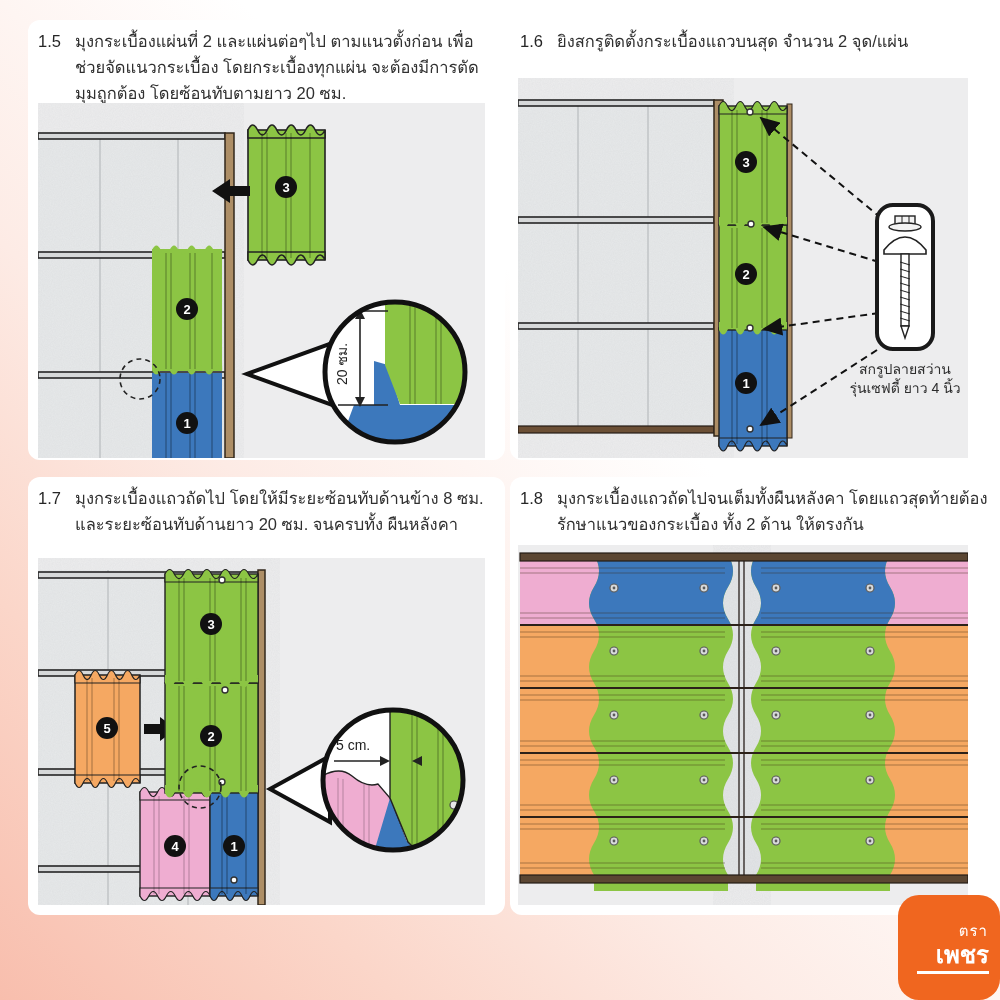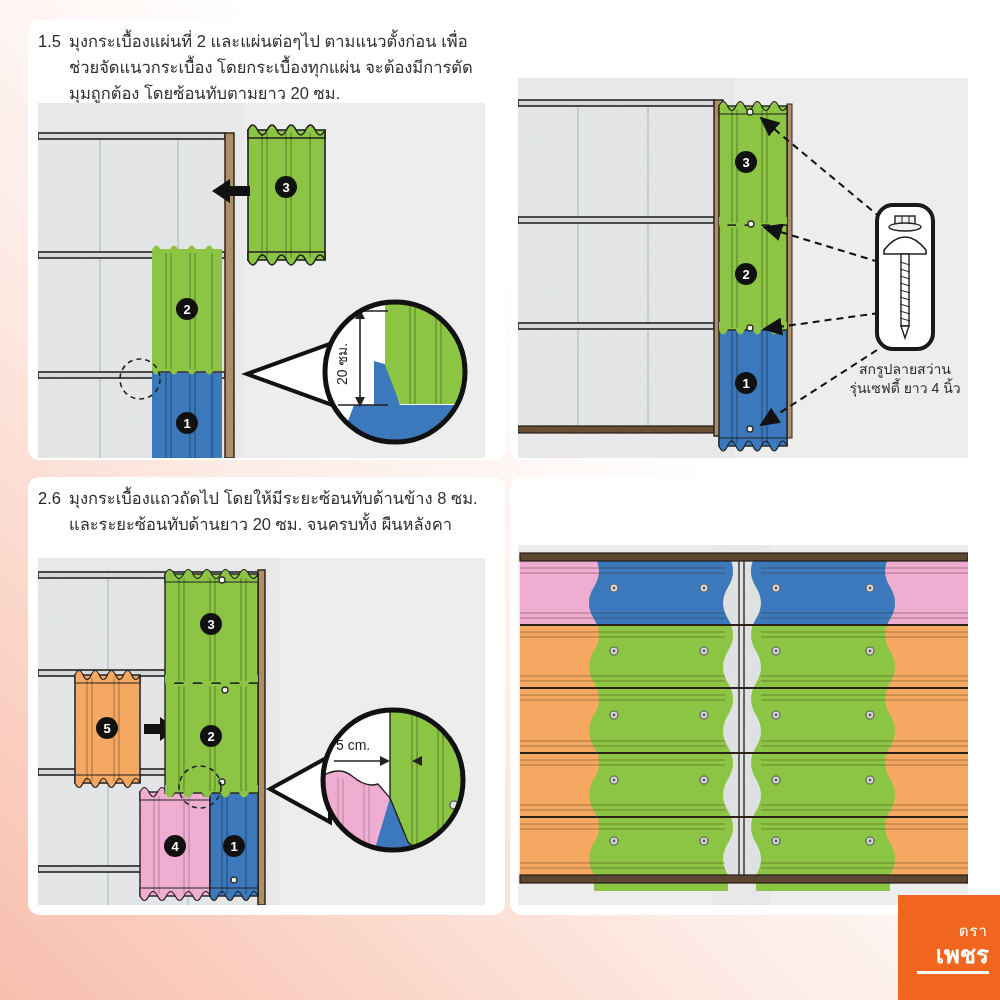--- a/index.html
+++ b/index.html
@@ -9,37 +9,37 @@
     font-family:"Liberation Sans","DejaVu Sans",sans-serif;
     color:#2e2e2e;
   }
   .card{position:absolute;background:#ffffff;border-radius:12px;}
   #card-15{left:28px;top:20px;width:477px;height:440px;}
   #card-16{left:510px;top:20px;width:490px;height:440px;}
   #card-17{left:28px;top:477px;width:477px;height:438px;}
   #card-18{left:510px;top:477px;width:490px;height:438px;}
   .step-head{position:absolute;left:10px;top:8px;display:flex;align-items:flex-start;}
   .step-num{width:26px;flex:0 0 26px;font-size:16.5px;line-height:26px;color:#262626;}
-  .step-text{margin-left:5px;font-size:16.5px;line-height:26px;color:#303030;}
+  .step-text{margin-left:11px;font-size:16.5px;line-height:26px;color:#303030;}
   #card-15 .step-text,#card-17 .step-text{width:425px;}
   #card-16 .step-text,#card-18 .step-text{width:438px;}
   .diagram{position:absolute;background:#ededee;}
   #diagram-15{left:10px;top:83px;width:447px;height:355px;}
   #diagram-16{left:8px;top:58px;width:450px;height:380px;}
   #diagram-17{left:10px;top:81px;width:447px;height:347px;}
   #diagram-18{left:8px;top:68px;width:450px;height:360px;}
   svg{display:block;}
   svg text{font-family:"Liberation Sans","DejaVu Sans",sans-serif;}
   .badge-num{fill:#ffffff;font-size:13px;font-weight:bold;text-anchor:middle;}
   .dim-label{fill:#222;font-size:14px;}
   .caption{fill:#2c2c2c;font-size:14px;text-anchor:middle;}
   #logo{
     position:absolute;left:898px;top:895px;width:102px;height:105px;
     background:#f0661f;color:#ffffff;text-align:right;
-    padding:0;box-sizing:border-box;
+    padding:0;box-sizing:border-box;border-radius:21px;
   }
   #logo .l1{position:absolute;right:12px;top:24px;font-size:15px;letter-spacing:1px;}
   #logo .l2{position:absolute;right:11px;top:40px;font-size:24px;font-weight:bold;}
   #logo .rule{position:absolute;right:11px;top:76px;width:72px;height:3px;background:#ffffff;}
 </style>
 </head>
 <body>
 
 <div class="card" id="card-15">
   <div class="step-head">
@@ -148,20 +148,24 @@
         </g>
       <g>
           <circle cx="149" cy="320" r="11" fill="#111"></circle>
           <text x="149" y="324.5" class="badge-num">1</text>
         </g>
     </svg>
   </div>
 </div>
 
 <div class="card" id="card-16">
+  <div class="step-head">
+    <div class="step-num">1.6</div>
+    <div class="step-text">ยิงสกรูติดตั้งกระเบื้องแถวบนสุด จำนวน 2 จุด/แผ่น</div>
+  </div>
   <div class="diagram" id="diagram-16">
     <svg width="450" height="380" viewBox="0 0 450 380">
       <defs>
         <filter id="speck16">
             <feTurbulence type="fractalNoise" baseFrequency="0.9" numOctaves="3"></feTurbulence>
           <feColorMatrix type="matrix" values="0 0 0 0 0.48 0 0 0 0 0.50 0 0 0 0 0.52 0 0 0 0.5 0"></feColorMatrix>
           </filter>
         <marker id="ah16" markerWidth="10" markerHeight="9" refX="9" refY="4.5" orient="auto">
           <path d="M0,0 L10,4.5 L0,9 Z" fill="#111"></path>
           </marker>
@@ -266,21 +270,21 @@
       <g>
           <circle cx="228" cy="305" r="11" fill="#111"></circle>
           <text x="228" y="309.5" class="badge-num">1</text>
         </g>
     </svg>
   </div>
 </div>
 
 <div class="card" id="card-17">
   <div class="step-head">
-    <div class="step-num">2.6</div>
+    <div class="step-num">1.7</div>
     <div class="step-text">มุงกระเบื้องแถวถัดไป โดยให้มีระยะซ้อนทับด้านข้าง 8 ซม. และระยะซ้อนทับด้านยาว 20 ซม. จนครบทั้ง ผืนหลังคา</div>
   </div>
   <div class="diagram" id="diagram-17">
     <svg width="447" height="347" viewBox="0 0 447 347">
       <defs>
         <filter id="speck17">
             <feTurbulence type="fractalNoise" baseFrequency="0.9" numOctaves="3"></feTurbulence>
           <feColorMatrix type="matrix" values="0 0 0 0 0.48 0 0 0 0 0.50 0 0 0 0 0.52 0 0 0 0.5 0"></feColorMatrix>
           </filter>
       </defs>
@@ -420,20 +424,24 @@
         </g>
       <g>
           <circle cx="69" cy="170" r="11" fill="#111"></circle>
           <text x="69" y="174.5" class="badge-num">5</text>
         </g>
     </svg>
   </div>
 </div>
 
 <div class="card" id="card-18">
+  <div class="step-head">
+    <div class="step-num">1.8</div>
+    <div class="step-text">มุงกระเบื้องแถวถัดไปจนเต็มทั้งผืนหลังคา โดยแถวสุดท้ายต้องรักษาแนวของกระเบื้อง ทั้ง 2 ด้าน ให้ตรงกัน</div>
+  </div>
   <div class="diagram" id="diagram-18">
     <svg width="450" height="360" viewBox="0 0 450 360">
       <defs>
         <filter id="speck18">
             <feTurbulence type="fractalNoise" baseFrequency="0.9" numOctaves="3"></feTurbulence>
           <feColorMatrix type="matrix" values="0 0 0 0 0.48 0 0 0 0 0.50 0 0 0 0 0.52 0 0 0 0.5 0"></feColorMatrix>
           </filter>
         <clipPath id="colL18">
           <path d="M76,10 q10,16 0,32 q-10,16 0,32 q10,16 0,32 q-10,16 0,32 q10,16 0,32 q-10,16 0,32 q10,16 0,32 q-10,16 0,32 q10,16 0,32 q-10,16 0,32 L76,346 L210,346 L210,330 q-10,-16 0,-32 q10,-16 0,-32 q-10,-16 0,-32 q10,-16 0,-32 q-10,-16 0,-32 q10,-16 0,-32 q-10,-16 0,-32 q10,-16 0,-32 q-10,-16 0,-32 q10,-16 0,-32 Z"></path>
         </clipPath>

